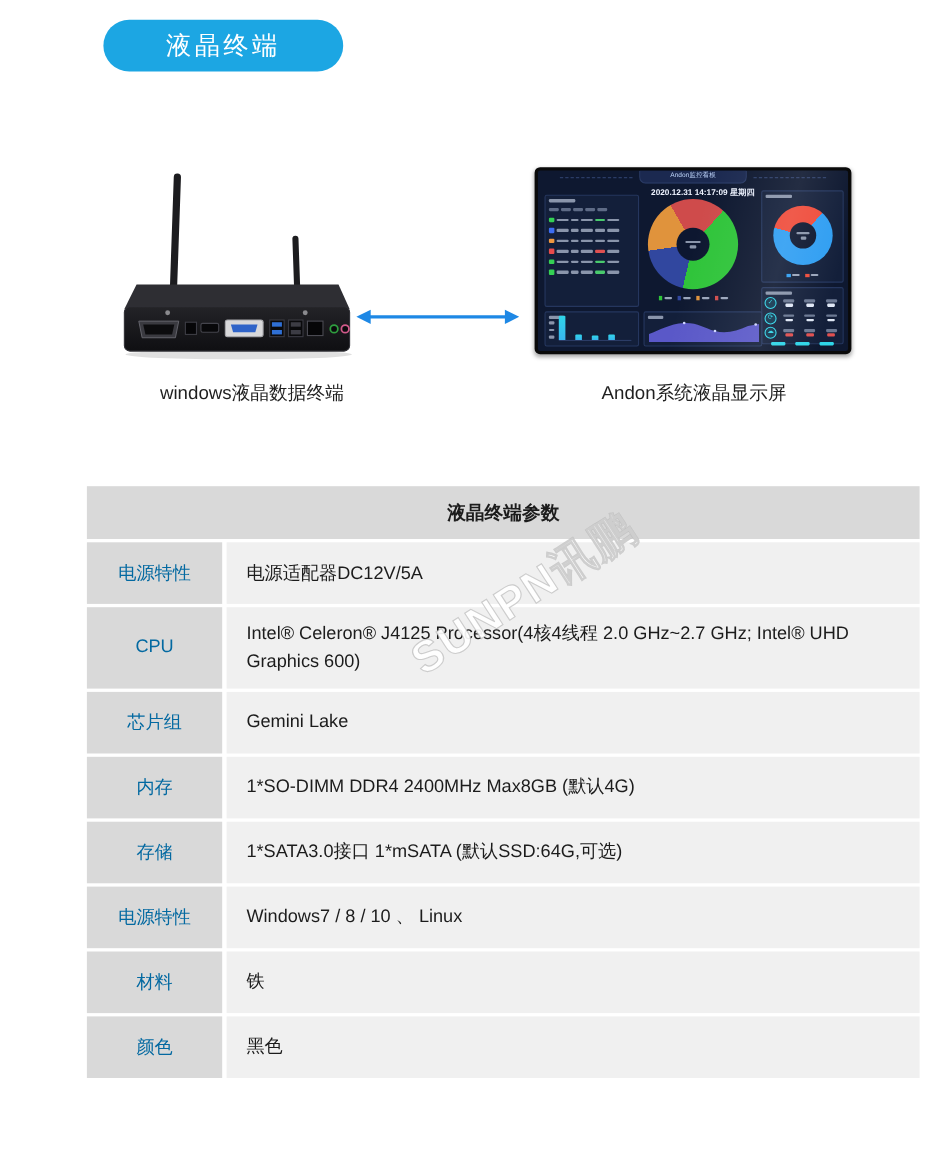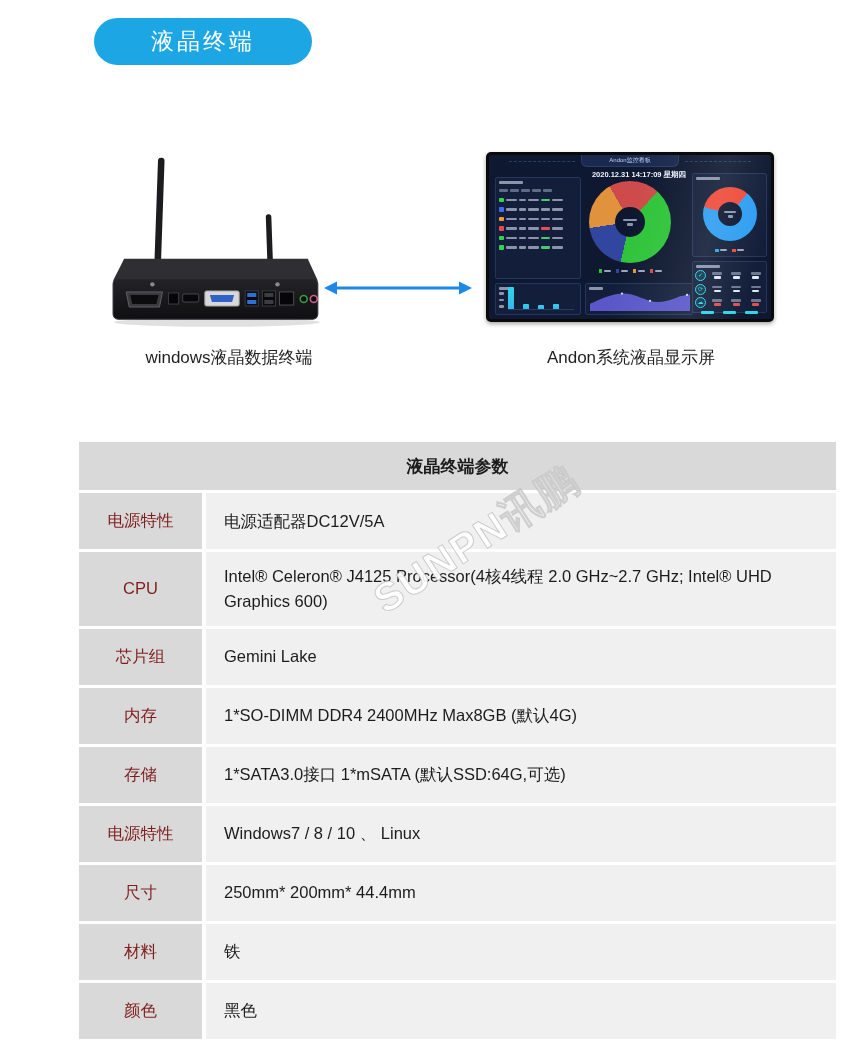--- a/index.html
+++ b/index.html
@@ -66,21 +66,21 @@
   .glare{position:absolute;left:48%;top:-40%;width:48%;height:200%;pointer-events:none;
          background:linear-gradient(90deg,rgba(255,255,255,0) 0%,rgba(255,255,255,.06) 40%,
          rgba(255,255,255,.09) 60%,rgba(255,255,255,0) 100%);transform:rotate(14deg);}
 
   
   .spec{position:absolute;left:55px;top:442px;width:757px;}
   .spec-header{height:48px;background:#d9d9d9;display:flex;align-items:center;justify-content:center;
                font-size:17px;font-weight:bold;color:#1c1c1c;margin-bottom:3px;text-align:right;}
   .spec-row{display:flex;gap:4px;margin-bottom:3px;min-height:56px;}
   .spec-label{width:123px;flex:none;background:#d9d9d9;display:flex;align-items:center;
-              justify-content:center;font-size:16.5px;color:#7f1d1d;}
+              justify-content:center;font-size:16.5px;color:#0369a1;}
   .spec-value{flex:1;background:#f0f0f0;display:flex;align-items:center;font-size:16.5px;color:#1c1c1c;
               padding:12px 24px 12px 18px;line-height:1.5;box-sizing:border-box;}
 
   
   .watermark{position:absolute;left:335px;top:512px;font-size:40px;font-weight:bold;
              color:rgba(255,255,255,.92);-webkit-text-stroke:1px rgba(175,175,175,.6);
              transform:rotate(-33deg);letter-spacing:2px;z-index:5;pointer-events:none;}
 </style>
 </head>
 <body>
@@ -352,24 +352,20 @@
         </div>
         <div class="spec-row">
           <div class="spec-label">存储</div>
           <div class="spec-value">1*SATA3.0接口 1*mSATA (默认SSD:64G,可选)</div>
         </div>
         <div class="spec-row">
           <div class="spec-label">电源特性</div>
           <div class="spec-value">Windows7 / 8 / 10 、 Linux</div>
         </div>
         <div class="spec-row">
-          <div class="spec-label">尺寸</div>
-          <div class="spec-value">250mm* 200mm* 44.4mm</div>
-        </div>
-        <div class="spec-row">
           <div class="spec-label">材料</div>
           <div class="spec-value">铁</div>
         </div>
         <div class="spec-row">
           <div class="spec-label">颜色</div>
           <div class="spec-value">黑色</div>
         </div>
       </div>
   </div>
 

